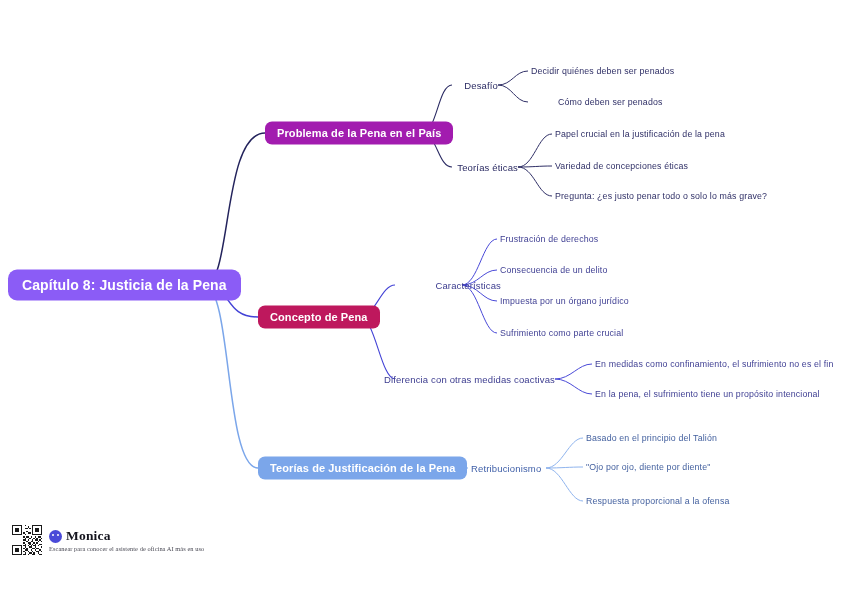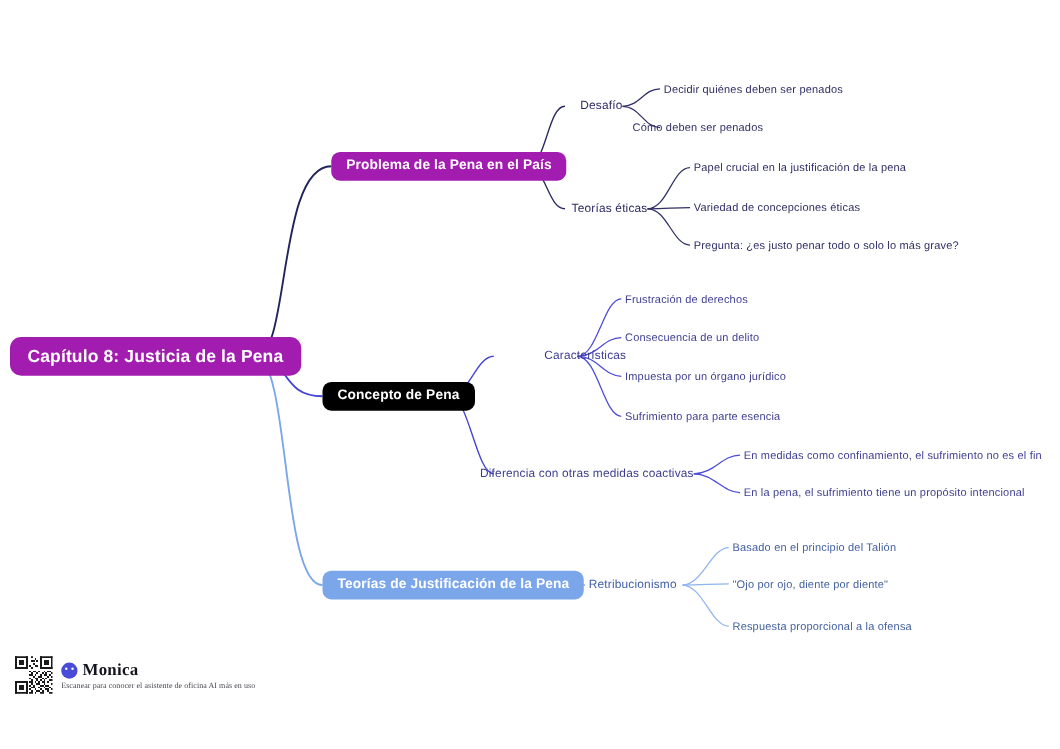--- a/index.html
+++ b/index.html
@@ -25,36 +25,36 @@
   }
   .node {
     position: absolute;
     box-sizing: border-box;
     white-space: nowrap;
     transform: translateY(-50%);
   }
   .node-root {
     padding: 7px 14px 8px 14px;
     border-radius: 9px;
-    background: #a21caf;
+    background: #8b5cf6;
     color: #ffffff;
     font-size: 14px;
     font-weight: bold;
     letter-spacing: .1px;
   }
   .node-branch {
     padding: 5px 12px 6px 12px;
     border-radius: 7px;
     color: #ffffff;
     font-size: 11px;
     font-weight: bold;
     letter-spacing: .1px;
   }
   .branch-c0 { background: #a21caf; }
-  .branch-c1 { background: #000000; }
+  .branch-c1 { background: #be185d; }
   .branch-c2 { background: #7ba6ea; }
   .node-sub {
     font-size: 9.5px;
     letter-spacing: .15px;
   }
   .sub-c0 { color: #2b2b63; }
   .sub-c1 { color: #3c3c8f; }
   .sub-c2 { color: #3f5fa8; }
   .node-leaf {
     font-size: 8.8px;
@@ -174,21 +174,21 @@
   <div class="node node-branch branch-c0" style="left:265px; top:133px;">
     <span>Problema de la Pena en el País</span>
   </div>
 
   <div class="node node-sub sub-c0 anchor-end" style="left:498px; top:85px;">
     <span>Desafío</span>
   </div>
   <div class="node node-leaf leaf-c0" style="left:531px; top:71px;">
     <span>Decidir quiénes deben ser penados</span>
   </div>
-  <div class="node node-leaf leaf-c0" style="left:506px; top:102px;">
+  <div class="node node-leaf leaf-c0" style="left:558px; top:102px;">
     <span>Cómo deben ser penados</span>
   </div>
 
   <div class="node node-sub sub-c0 anchor-end" style="left:518px; top:167px;">
     <span>Teorías éticas</span>
   </div>
   <div class="node node-leaf leaf-c0" style="left:555px; top:134px;">
     <span>Papel crucial en la justificación de la pena</span>
   </div>
   <div class="node node-leaf leaf-c0" style="left:555px; top:166px;">
@@ -208,21 +208,21 @@
   <div class="node node-leaf leaf-c1" style="left:500px; top:239px;">
     <span>Frustración de derechos</span>
   </div>
   <div class="node node-leaf leaf-c1" style="left:500px; top:270px;">
     <span>Consecuencia de un delito</span>
   </div>
   <div class="node node-leaf leaf-c1" style="left:500px; top:301px;">
     <span>Impuesta por un órgano jurídico</span>
   </div>
   <div class="node node-leaf leaf-c1" style="left:500px; top:333px;">
-    <span>Sufrimiento para parte esencia</span>
+    <span>Sufrimiento como parte crucial</span>
   </div>
 
   <div class="node node-sub sub-c1 anchor-end" style="left:555px; top:379px;">
     <span>Diferencia con otras medidas coactivas</span>
   </div>
   <div class="node node-leaf leaf-c1" style="left:595px; top:394px;">
     <span>En la pena, el sufrimiento tiene un propósito intencional</span>
   </div>
   <div class="node node-leaf leaf-c1" style="left:595px; top:364px;">
     <span>En medidas como confinamiento, el sufrimiento no es el fin</span>

